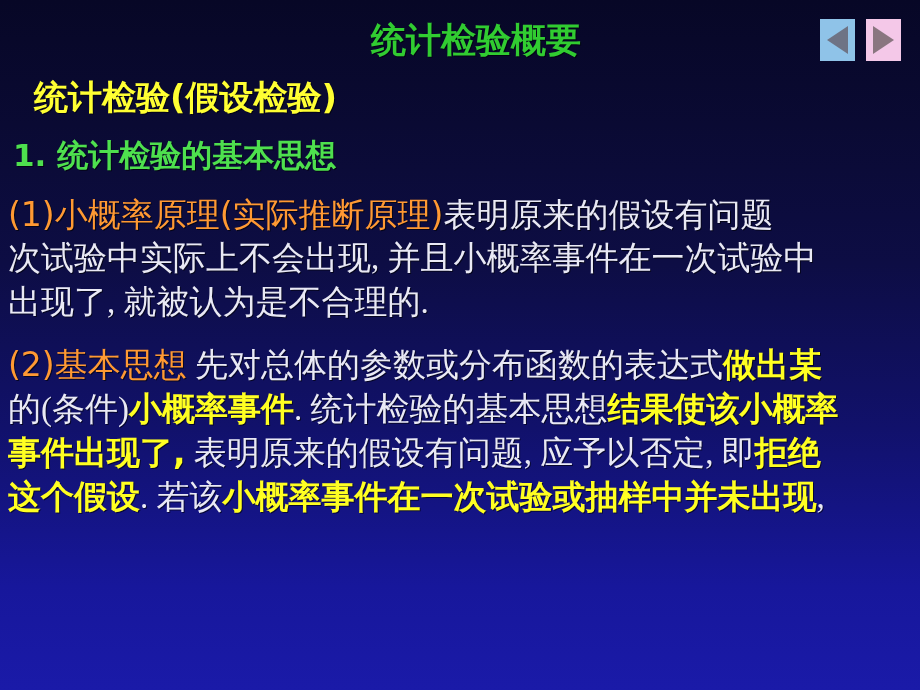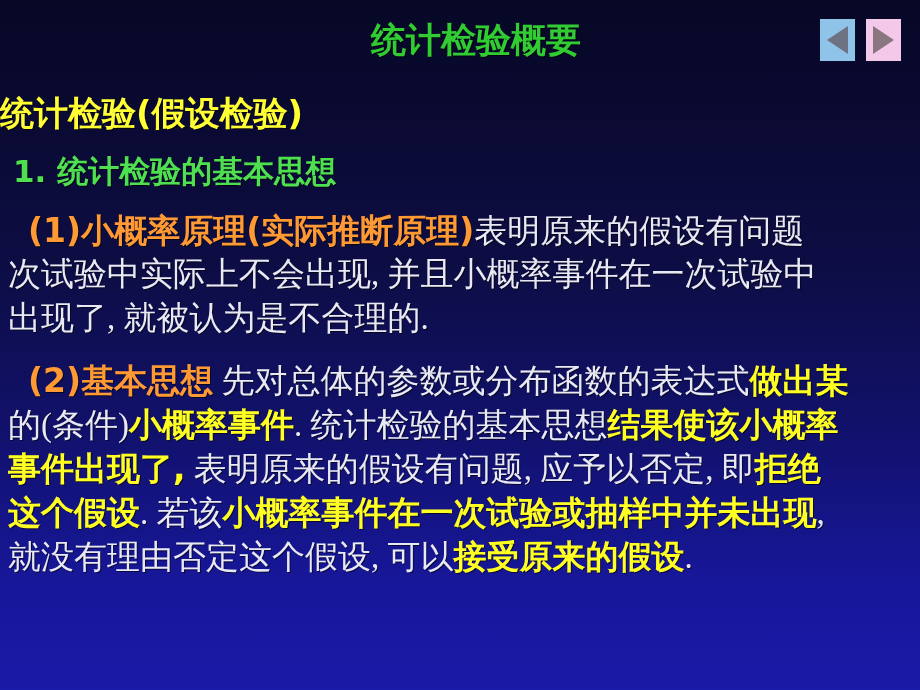--- a/index.html
+++ b/index.html
@@ -78,48 +78,47 @@
     font-size: 33px;
     color: #e9e9f5;
     text-shadow: 1px 1px 0 rgba(0,0,0,0.6);
   }
   .ln-intro {
     padding-left: 46px;
     font-size: 34px;
     height: 62px;
   }
   .ln-subtitle {
+    padding-left: 34px;
     height: 60px;
     color: #ffff33;
     font-weight: bold;
     font-size: 34px;
     font-family: "DejaVu Sans", "Liberation Sans", sans-serif;
-    margin-top: 16px;
   }
   .ln-head {
     padding-left: 13px;
     height: 44px;
     color: #4ee04e;
     font-weight: bold;
     font-size: 31px;
     font-family: "DejaVu Sans", "Liberation Sans", sans-serif;
   }
   .ln-p {
     padding-left: 8px;
     height: 44px;
     font-size: 33px;
   }
   .gap-sm { height: 14px; }
   .gap-md { height: 18px; }
 
   .ora {
     color: #ff9933;
-    font-weight: bold;
+    font-weight: normal;
     font-family: "DejaVu Sans", "Liberation Sans", sans-serif;
-    margin-left: 20px;
   }
   .yel {
     color: #ffff22;
     font-weight: bold;
     font-family: "DejaVu Sans", "Liberation Sans", sans-serif;
   }
   .wht { color: #e9e9f5; }
 </style>
 </head>
 <body>
@@ -156,16 +155,15 @@
 
     <div class="line ln-p"><span class="ora">(2)基本思想</span><span class="wht">  先对总体的参数或分布函数的表达式</span><span class="yel">做出某</span></div>
 
 
     <div class="line ln-p"><span class="wht">的(条件)</span><span class="yel">小概率事件</span><span class="wht">. 统计检验的基本思想</span><span class="yel">结果使该小概率</span></div>
 
     <div class="line ln-p"><span class="yel">事件出现了,</span><span class="wht">  表明原来的假设有问题, 应予以否定, 即</span><span class="yel">拒绝</span></div>
 
     <div class="line ln-p"><span class="yel">这个假设</span><span class="wht">. 若该</span><span class="yel">小概率事件在一次试验或抽样中并未出现</span><span class="wht">,</span></div>
 
-    <div class="line ln-p"><span class="wht">就没有理由否定这个假设,  可以</span><span class="yel">接受原来的假设</span><span class="wht">.</span></div>
 
   </div>
 </div>
 
 </body></html>

